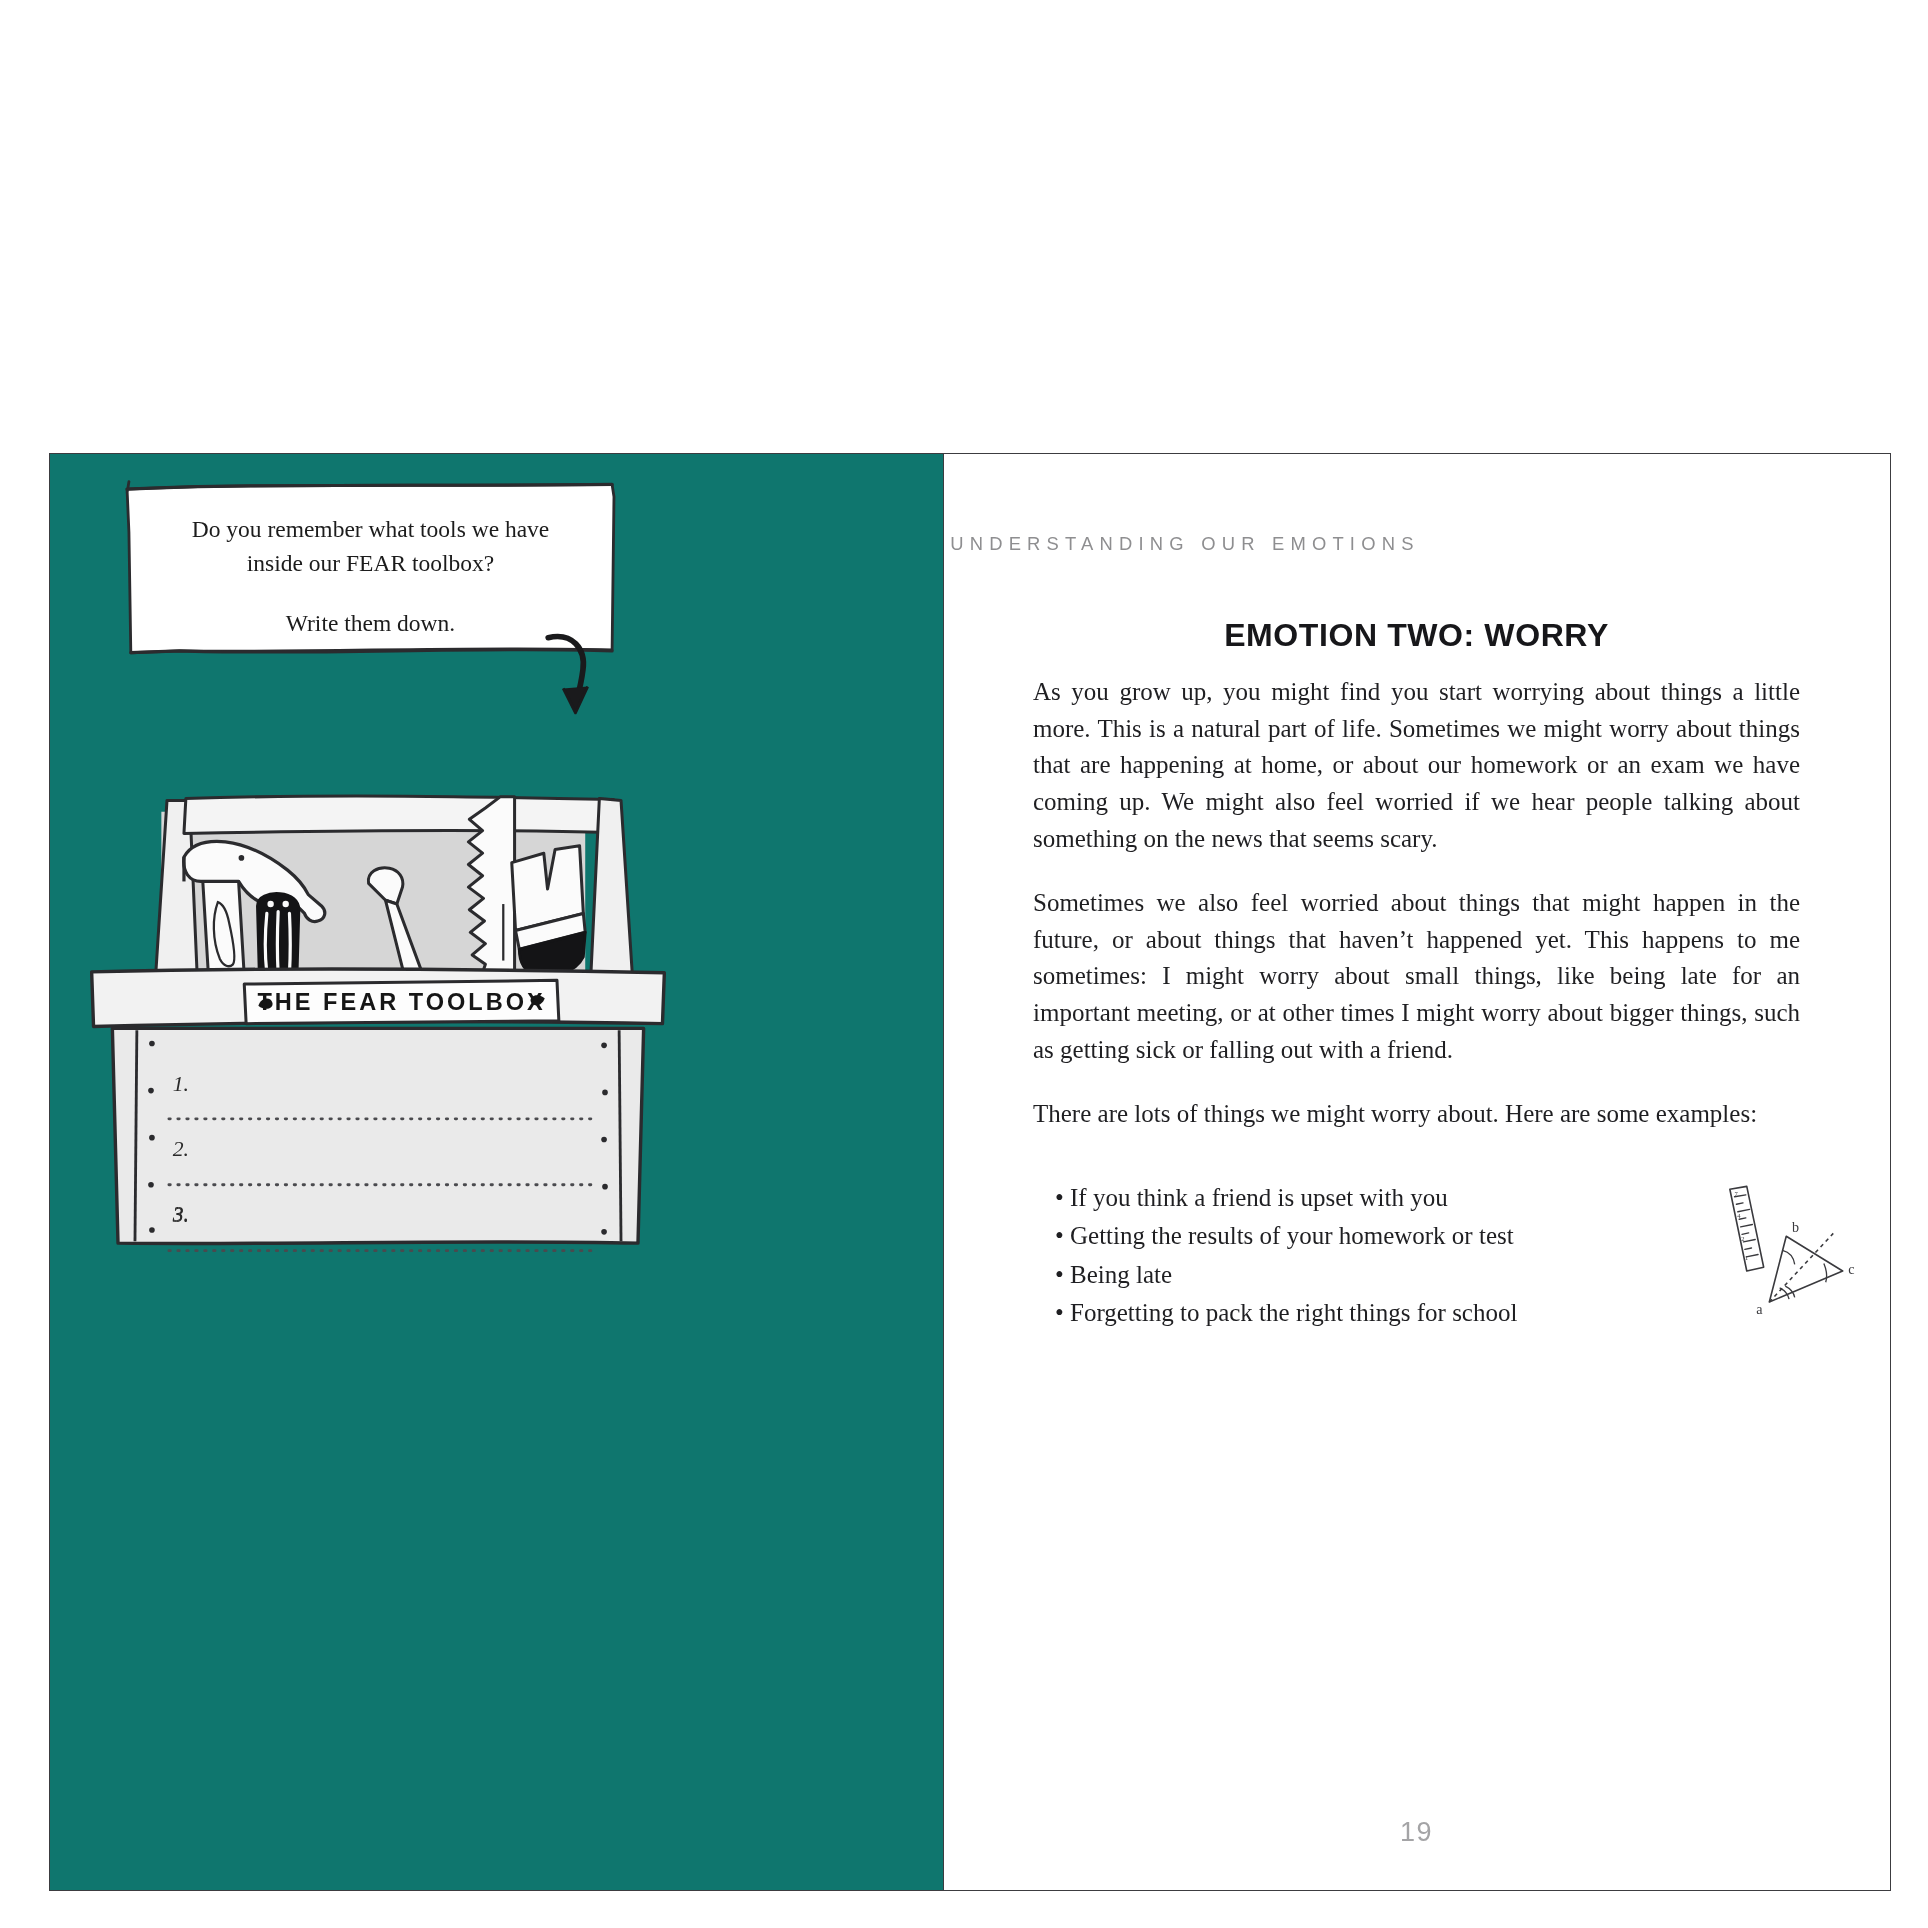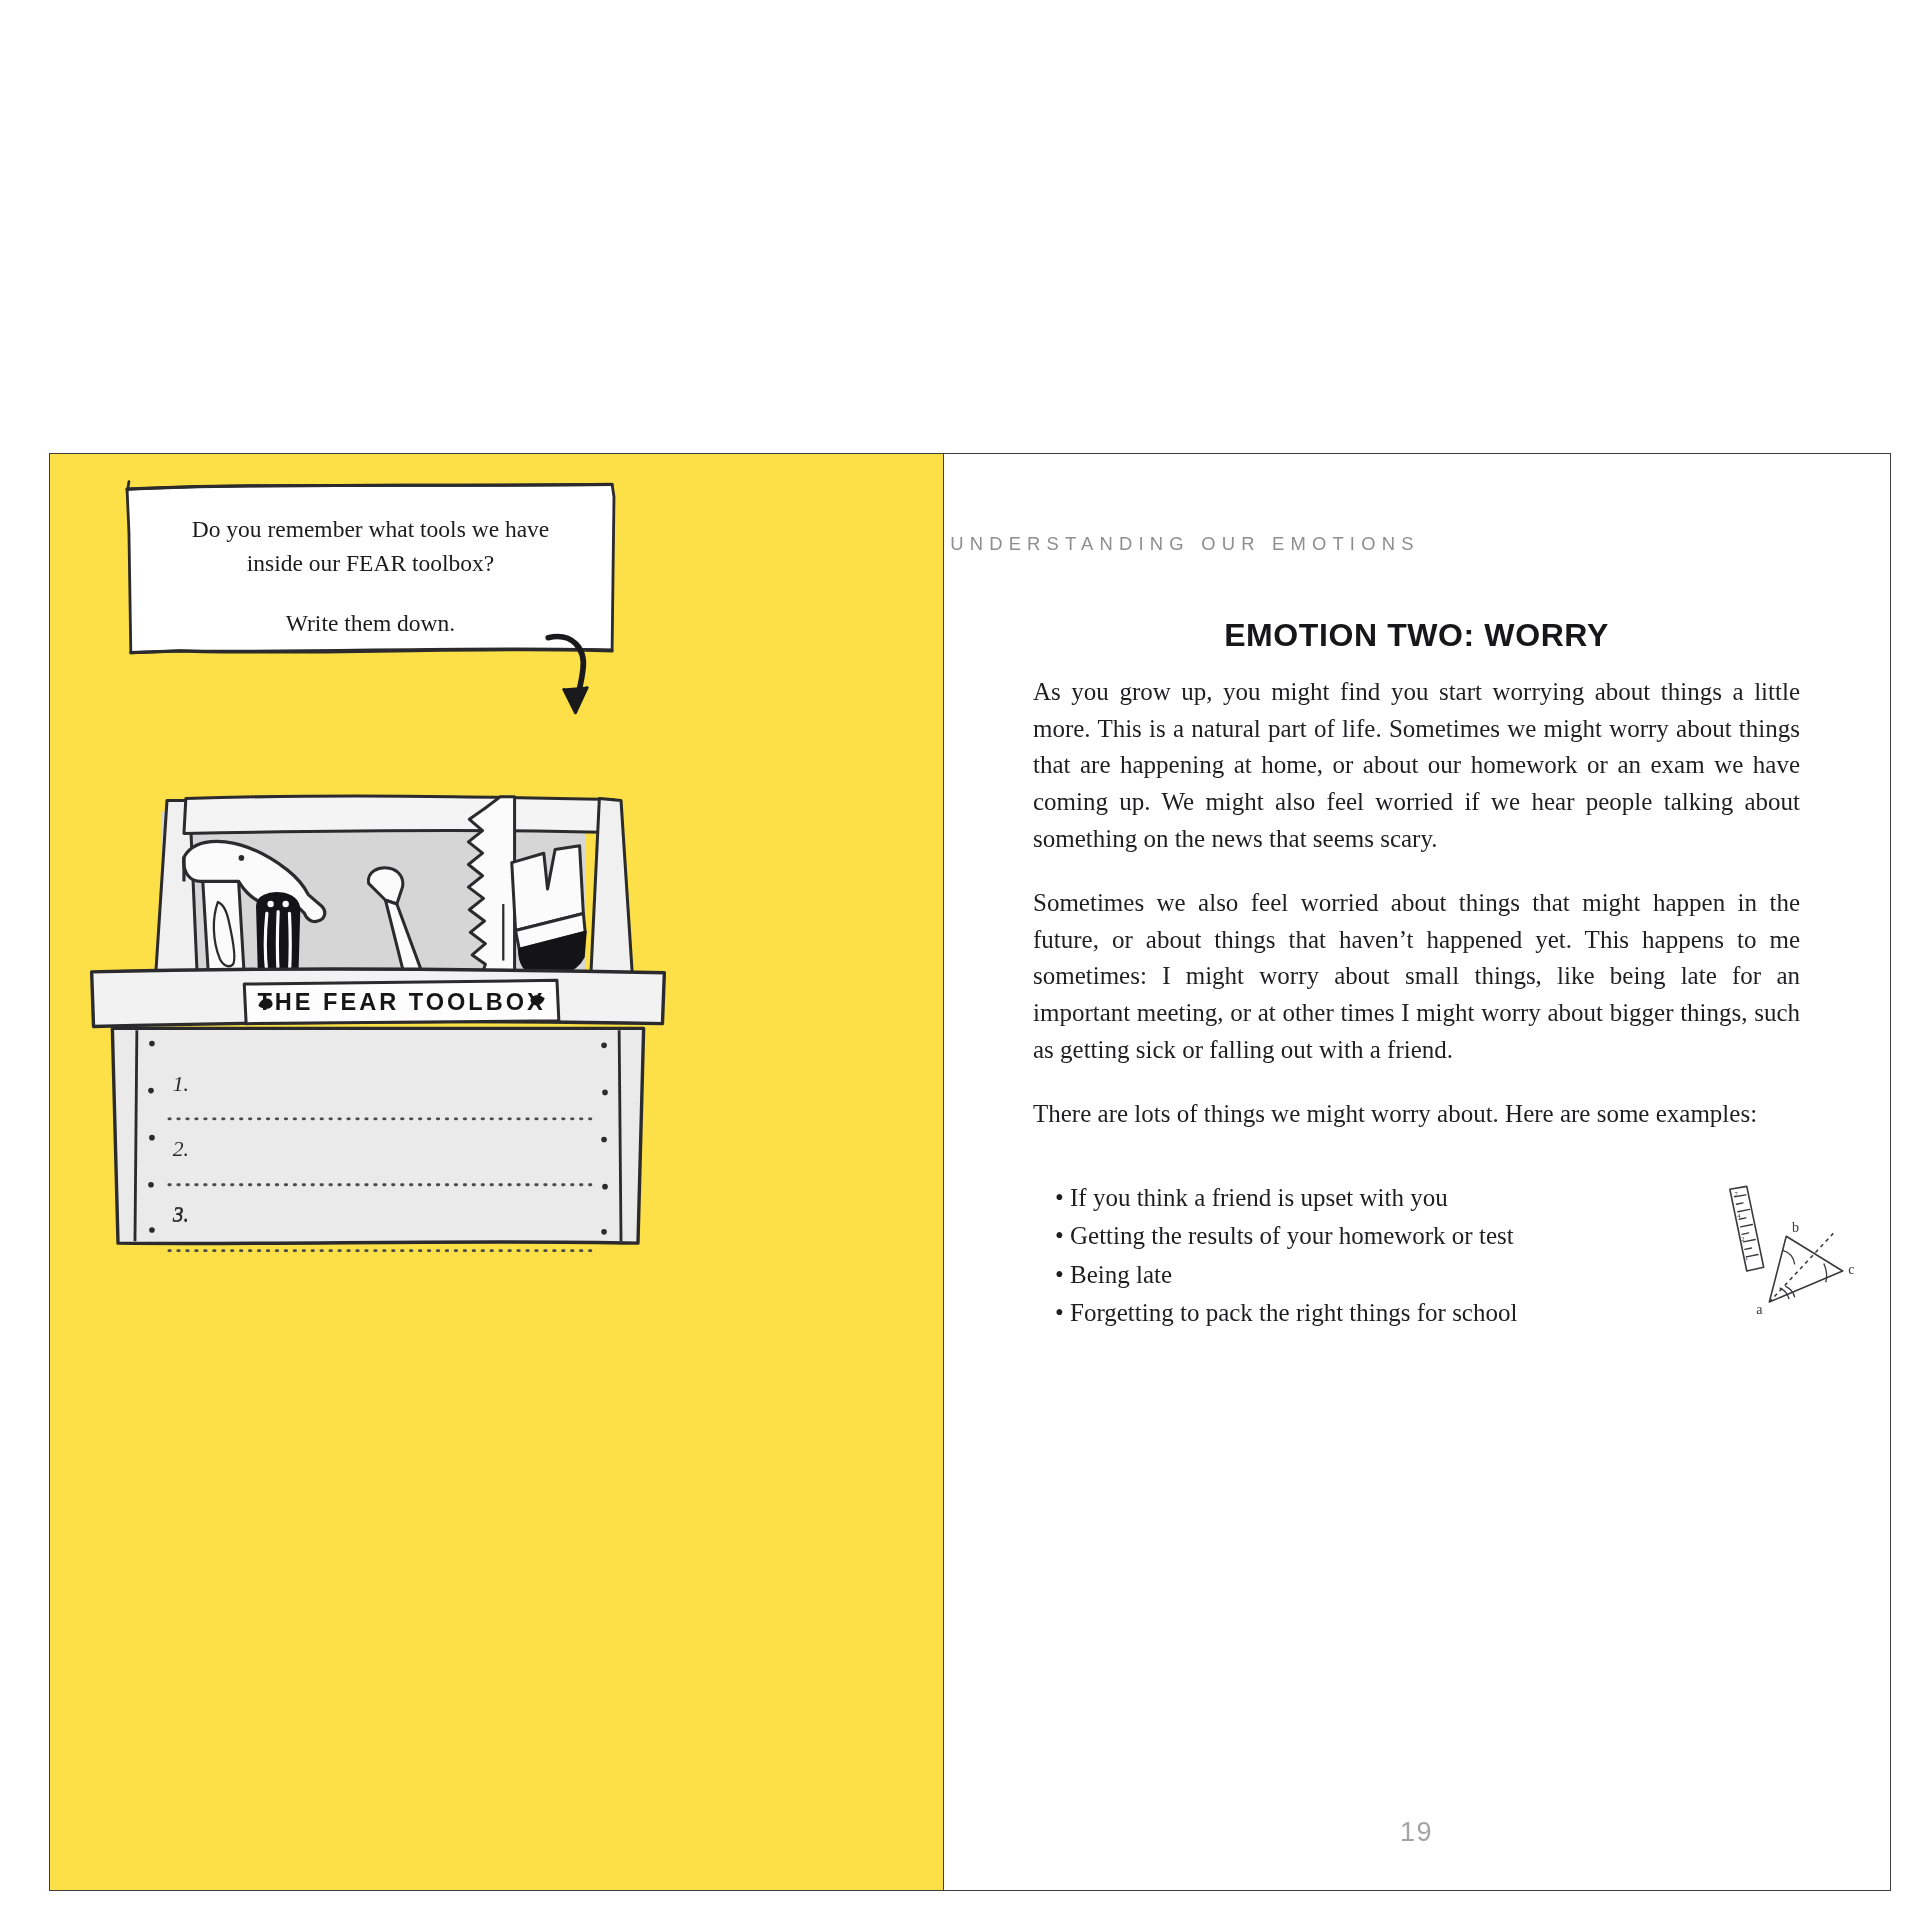--- a/index.html
+++ b/index.html
@@ -29,21 +29,21 @@
     width: 1842px;
     height: 1438px;
     border: 1.9px solid #3c3c40;
     box-sizing: border-box;
     display: flex;
     background: #ffffff;
   }
 
   .page-left {
     width: 893px;
-    background: #fde047;
+    background: #0f766e;
     position: relative;
     box-sizing: border-box;
   }
   .page-right {
     flex: 1;
     background: #ffffff;
     position: relative;
     box-sizing: border-box;
     border-left: 1.9px solid #3c3c40;
   }

